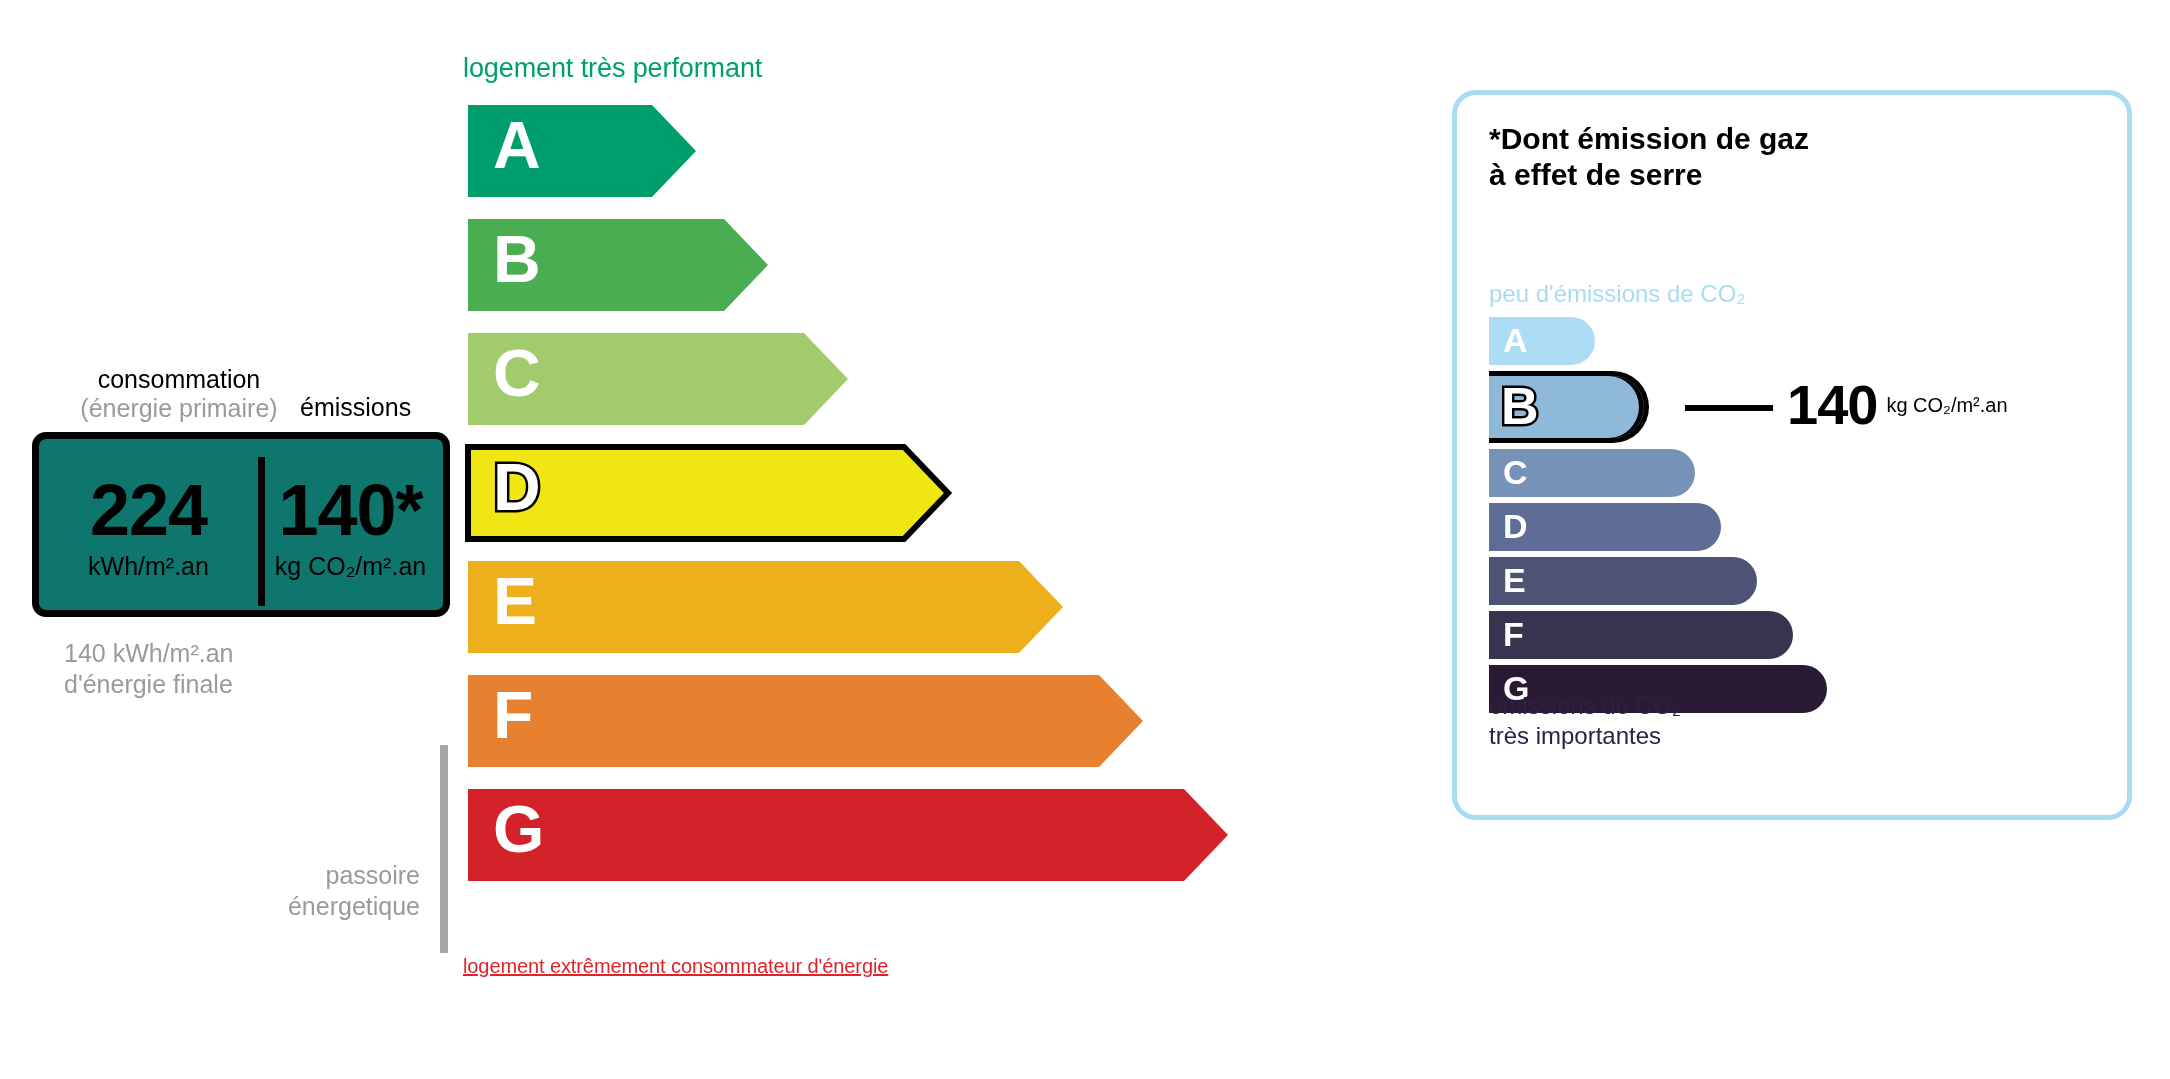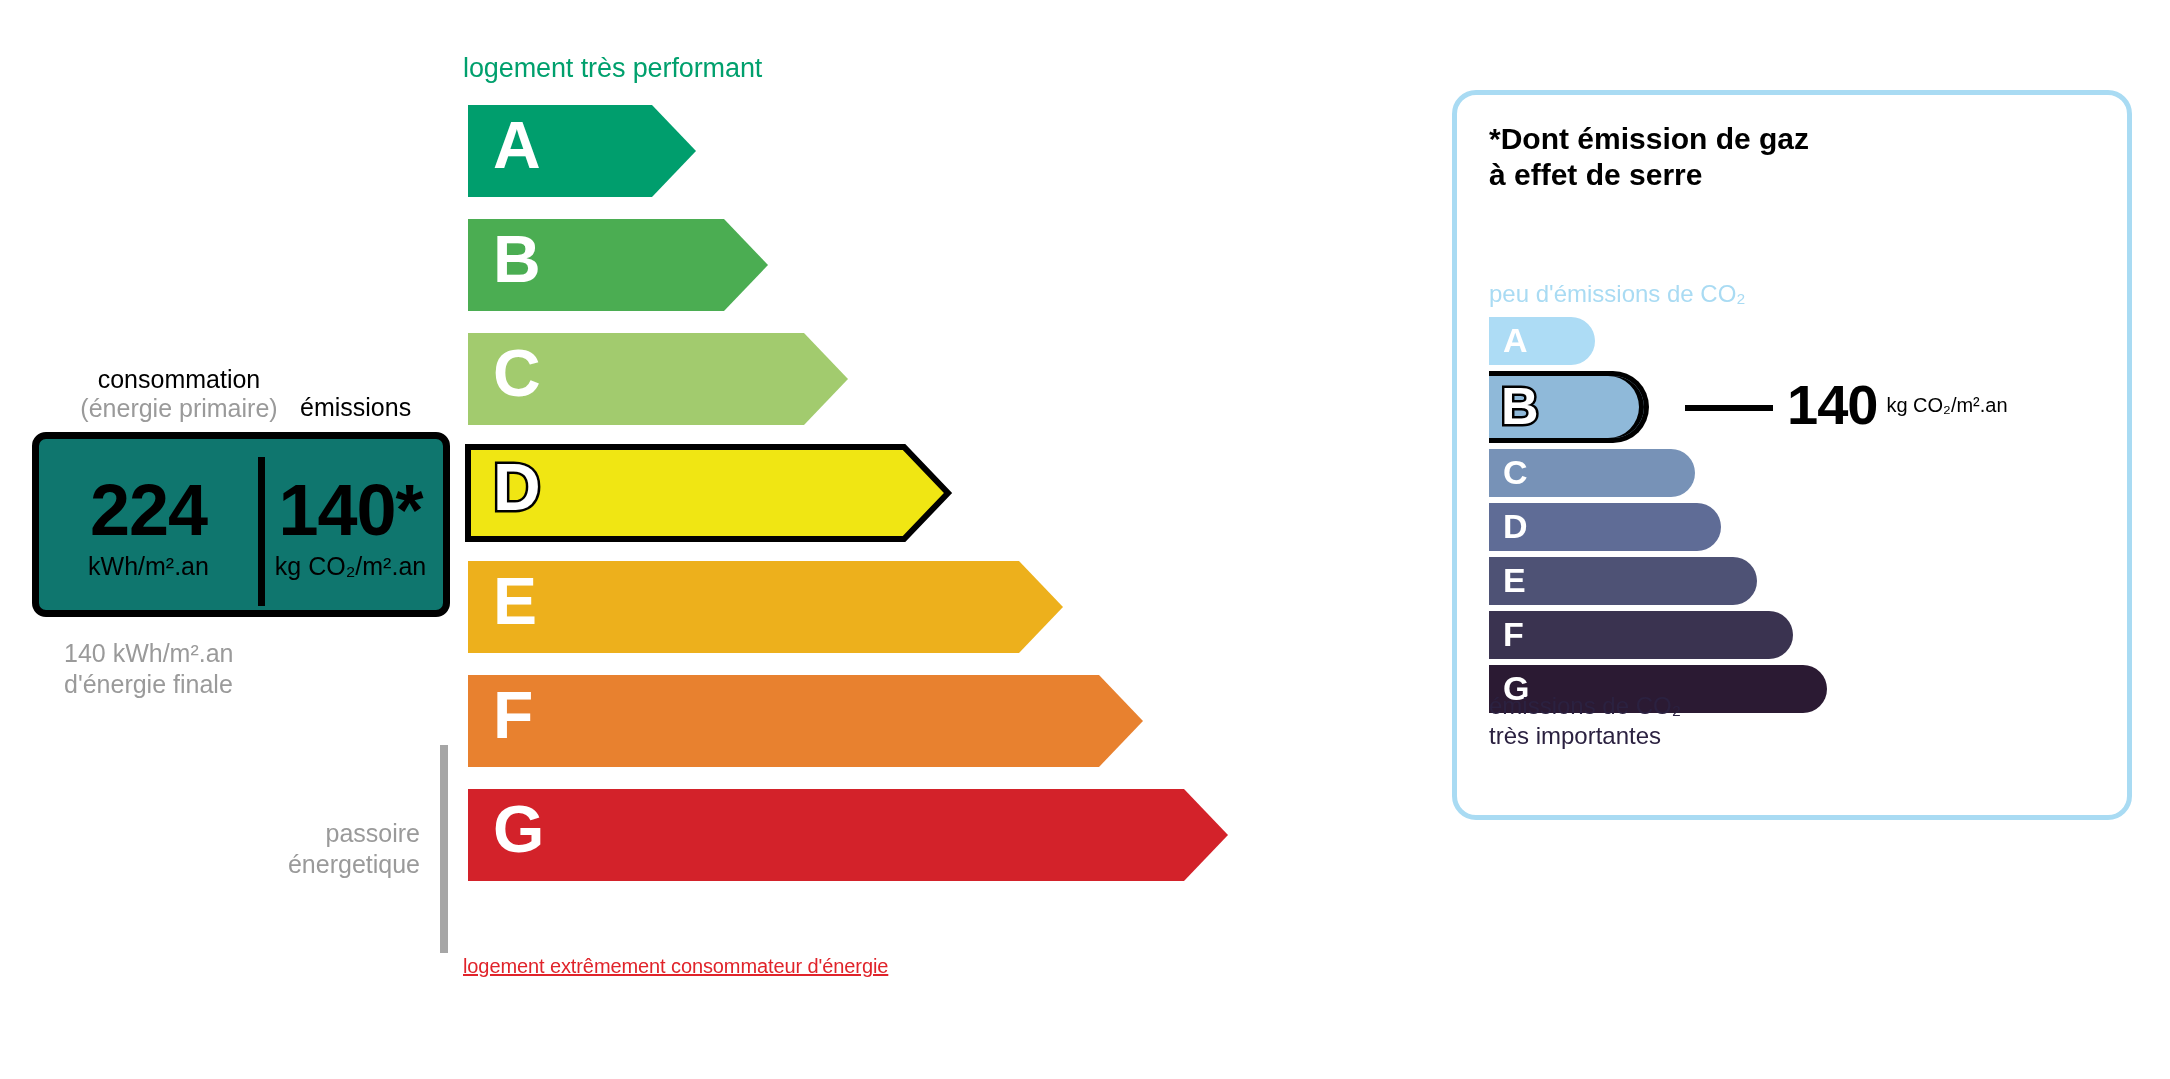--- a/index.html
+++ b/index.html
@@ -147,21 +147,21 @@
 
   
   #passoire-bar {
     position: absolute;
     left: 440px; top: 745px;
     width: 8px; height: 208px;
     background: #a6a6a6;
   }
   #passoire-label {
     position: absolute;
-    left: 180px; top: 818px;
+    left: 180px; top: 860px;
     width: 240px;
     text-align: right;
     font-size: 25px;
     color: #9a9a9a;
     line-height: 1.25;
   }
 
   
   #co2-panel {
     position: absolute;

